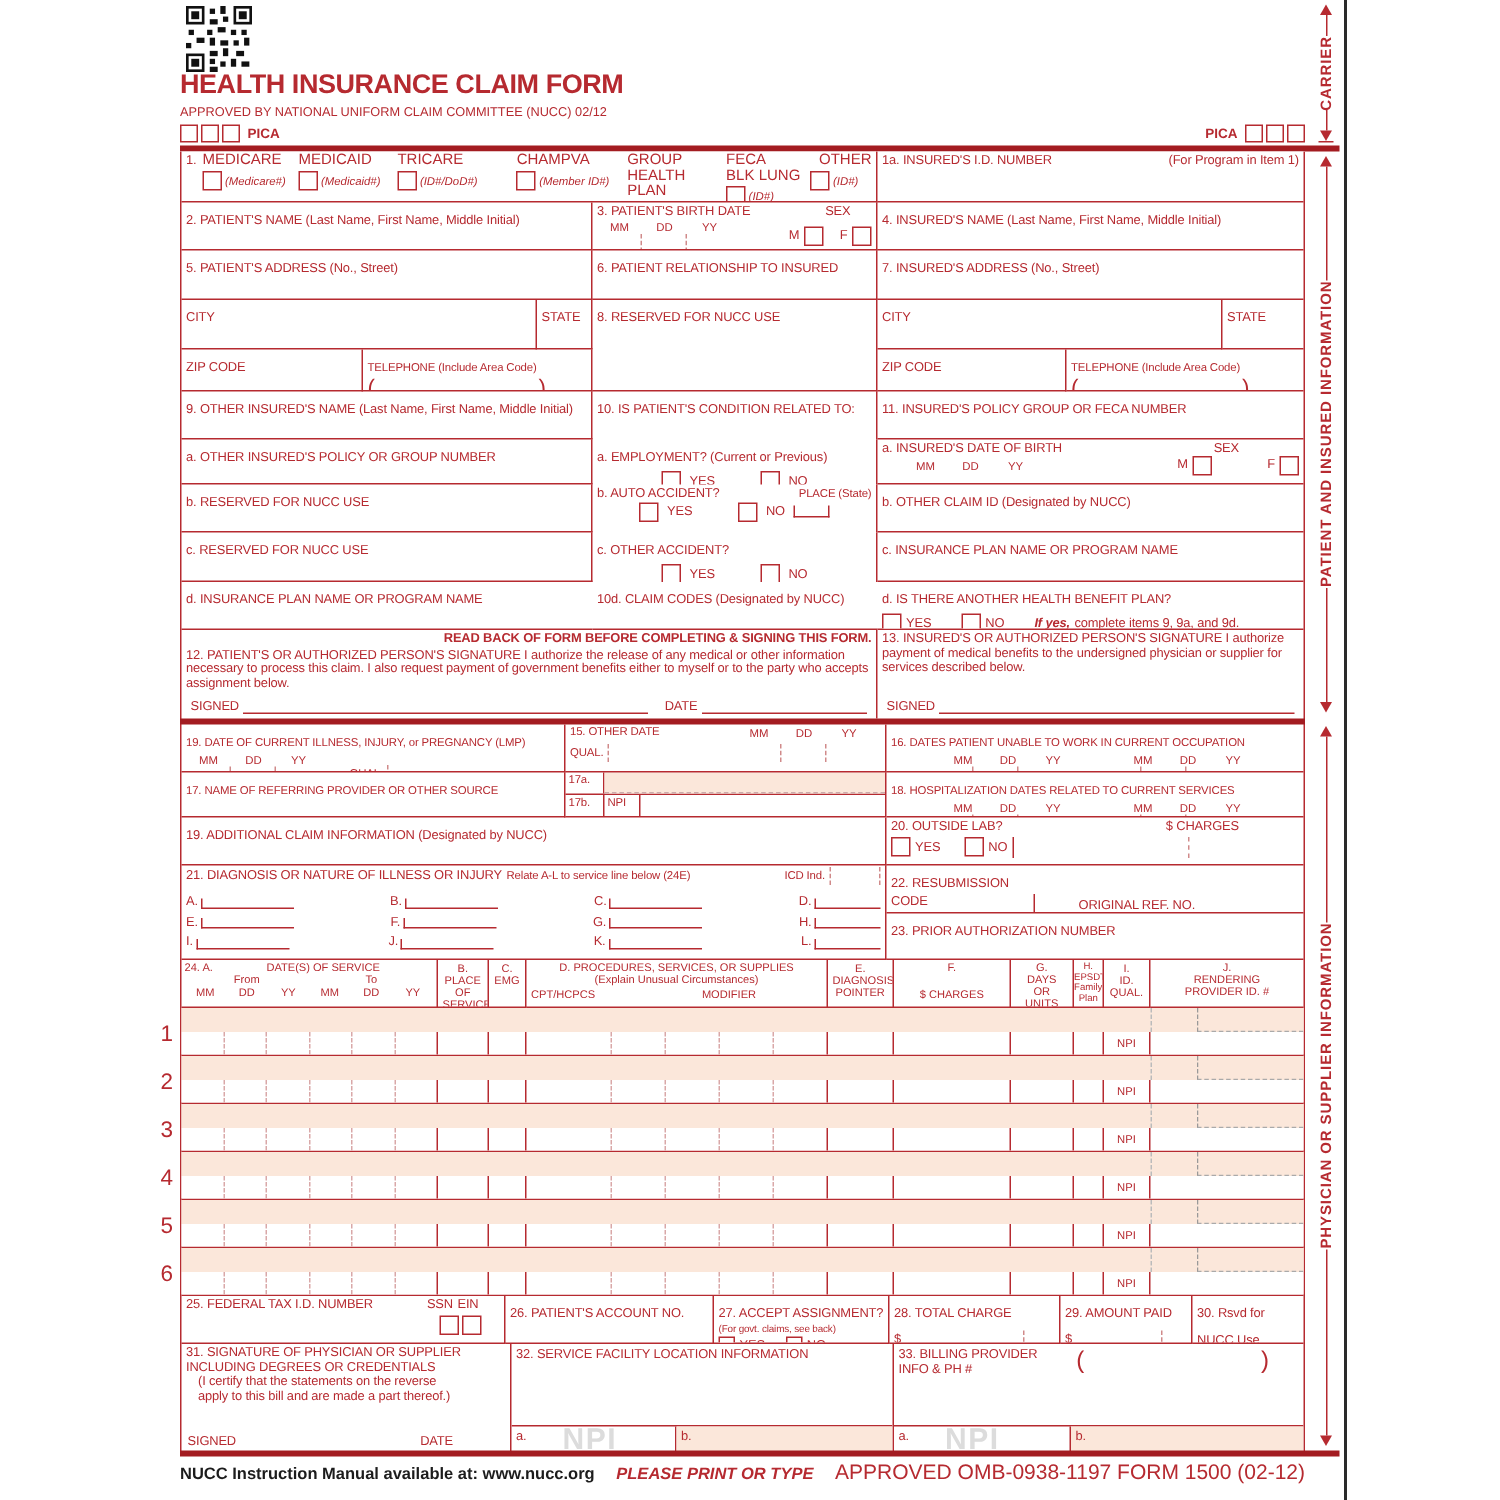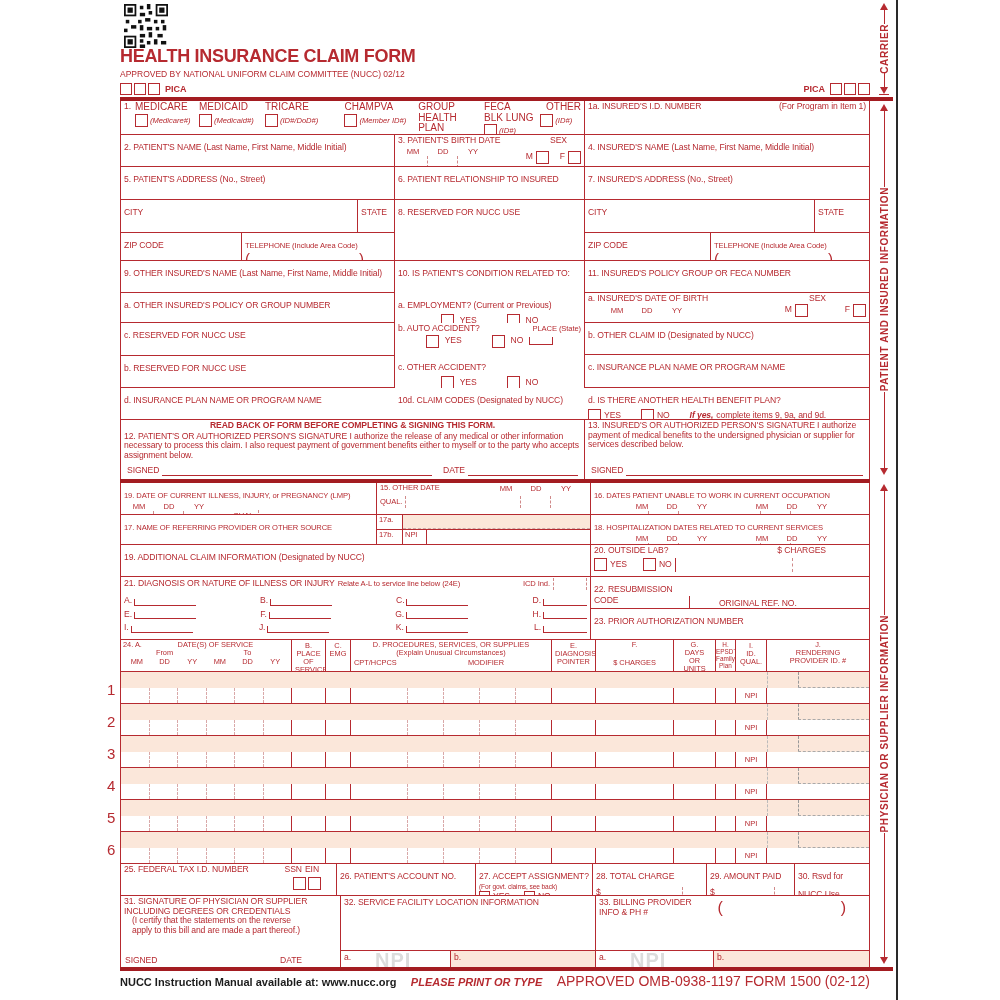--- a/index.html
+++ b/index.html
@@ -286,22 +286,22 @@
           <div class="c" style="width:126px"><span class="l">ZIP CODE</span></div>
           <div class="c" style="flex:1"><span class="l t">TELEPHONE (Include Area Code)</span><div class="parens" style="margin-top:-2px">(&nbsp;&nbsp;&nbsp;&nbsp;&nbsp;&nbsp;)</div></div>
         </div>
       </div>
     </div>
 
     <div class="r">
       <div style="width:274px">
         <div class="c" style="height:32px;width:100%"><span class="l">9. OTHER INSURED'S NAME (Last Name, First Name, Middle Initial)</span></div>
         <div class="c" style="height:30px;width:100%"><span class="l">a. OTHER INSURED'S POLICY OR GROUP NUMBER</span></div>
+        <div class="c" style="height:32px;width:100%"><span class="l">b. RESERVED FOR NUCC USE</span></div>
         <div class="c" style="height:33px;width:100%"><span class="l">c. RESERVED FOR NUCC USE</span></div>
-        <div class="c" style="height:32px;width:100%"><span class="l">b. RESERVED FOR NUCC USE</span></div>
         <div class="c" style="height:32px;width:100%"><span class="l">d. INSURANCE PLAN NAME OR PROGRAM NAME</span></div>
       </div>
       <div style="width:190px">
         <div class="c" style="height:32px;width:100%;border-bottom:none"><span class="l">10. IS PATIENT'S CONDITION RELATED TO:</span></div>
         <div class="c" style="height:30px;width:100%;border-bottom:none">
           <span class="l">a. EMPLOYMENT? (Current or Previous)</span>
           <div class="rowline" style="margin-top:2px;justify-content:center;gap:6px">
             <span class="cb"></span>
               <span class="l">YES</span>
             <span style="width:18px"></span>
@@ -372,21 +372,21 @@
             <span style="width:14px"></span>
             <span class="l b it">If yes,</span>
             <span class="l">complete items 9, 9a, and 9d.</span>
           </div>
         </div>
       </div>
     </div>
 
     <div class="r" style="height:59px">
       <div class="c" style="width:464px;border-bottom:none">
-        <div class="l b" style="text-align:center">READ BACK OF FORM BEFORE COMPLETING &amp; SIGNING THIS FORM.</div>
+        <div class="l b" style="text-align:right">READ BACK OF FORM BEFORE COMPLETING &amp; SIGNING THIS FORM.</div>
         <div class="l" style="margin-top:1px">12. PATIENT'S OR AUTHORIZED PERSON'S SIGNATURE  I authorize the release of any medical or other information necessary to process this claim. I also request payment of government benefits either to myself or to the party who accepts assignment below.</div>
         <div class="rowline" style="position:absolute;bottom:3px;left:6px;right:6px">
           <span class="l">SIGNED</span>
           <span class="sigline"></span>
           <span class="l" style="margin-left:8px">DATE</span>
           <span class="sigline" style="max-width:110px"></span>
         </div>
       </div>
       <div class="c" style="flex:1;border-bottom:none">
         <div class="l">13. INSURED'S OR AUTHORIZED PERSON'S SIGNATURE I authorize payment of medical benefits to the undersigned physician or supplier for services described below.</div>

